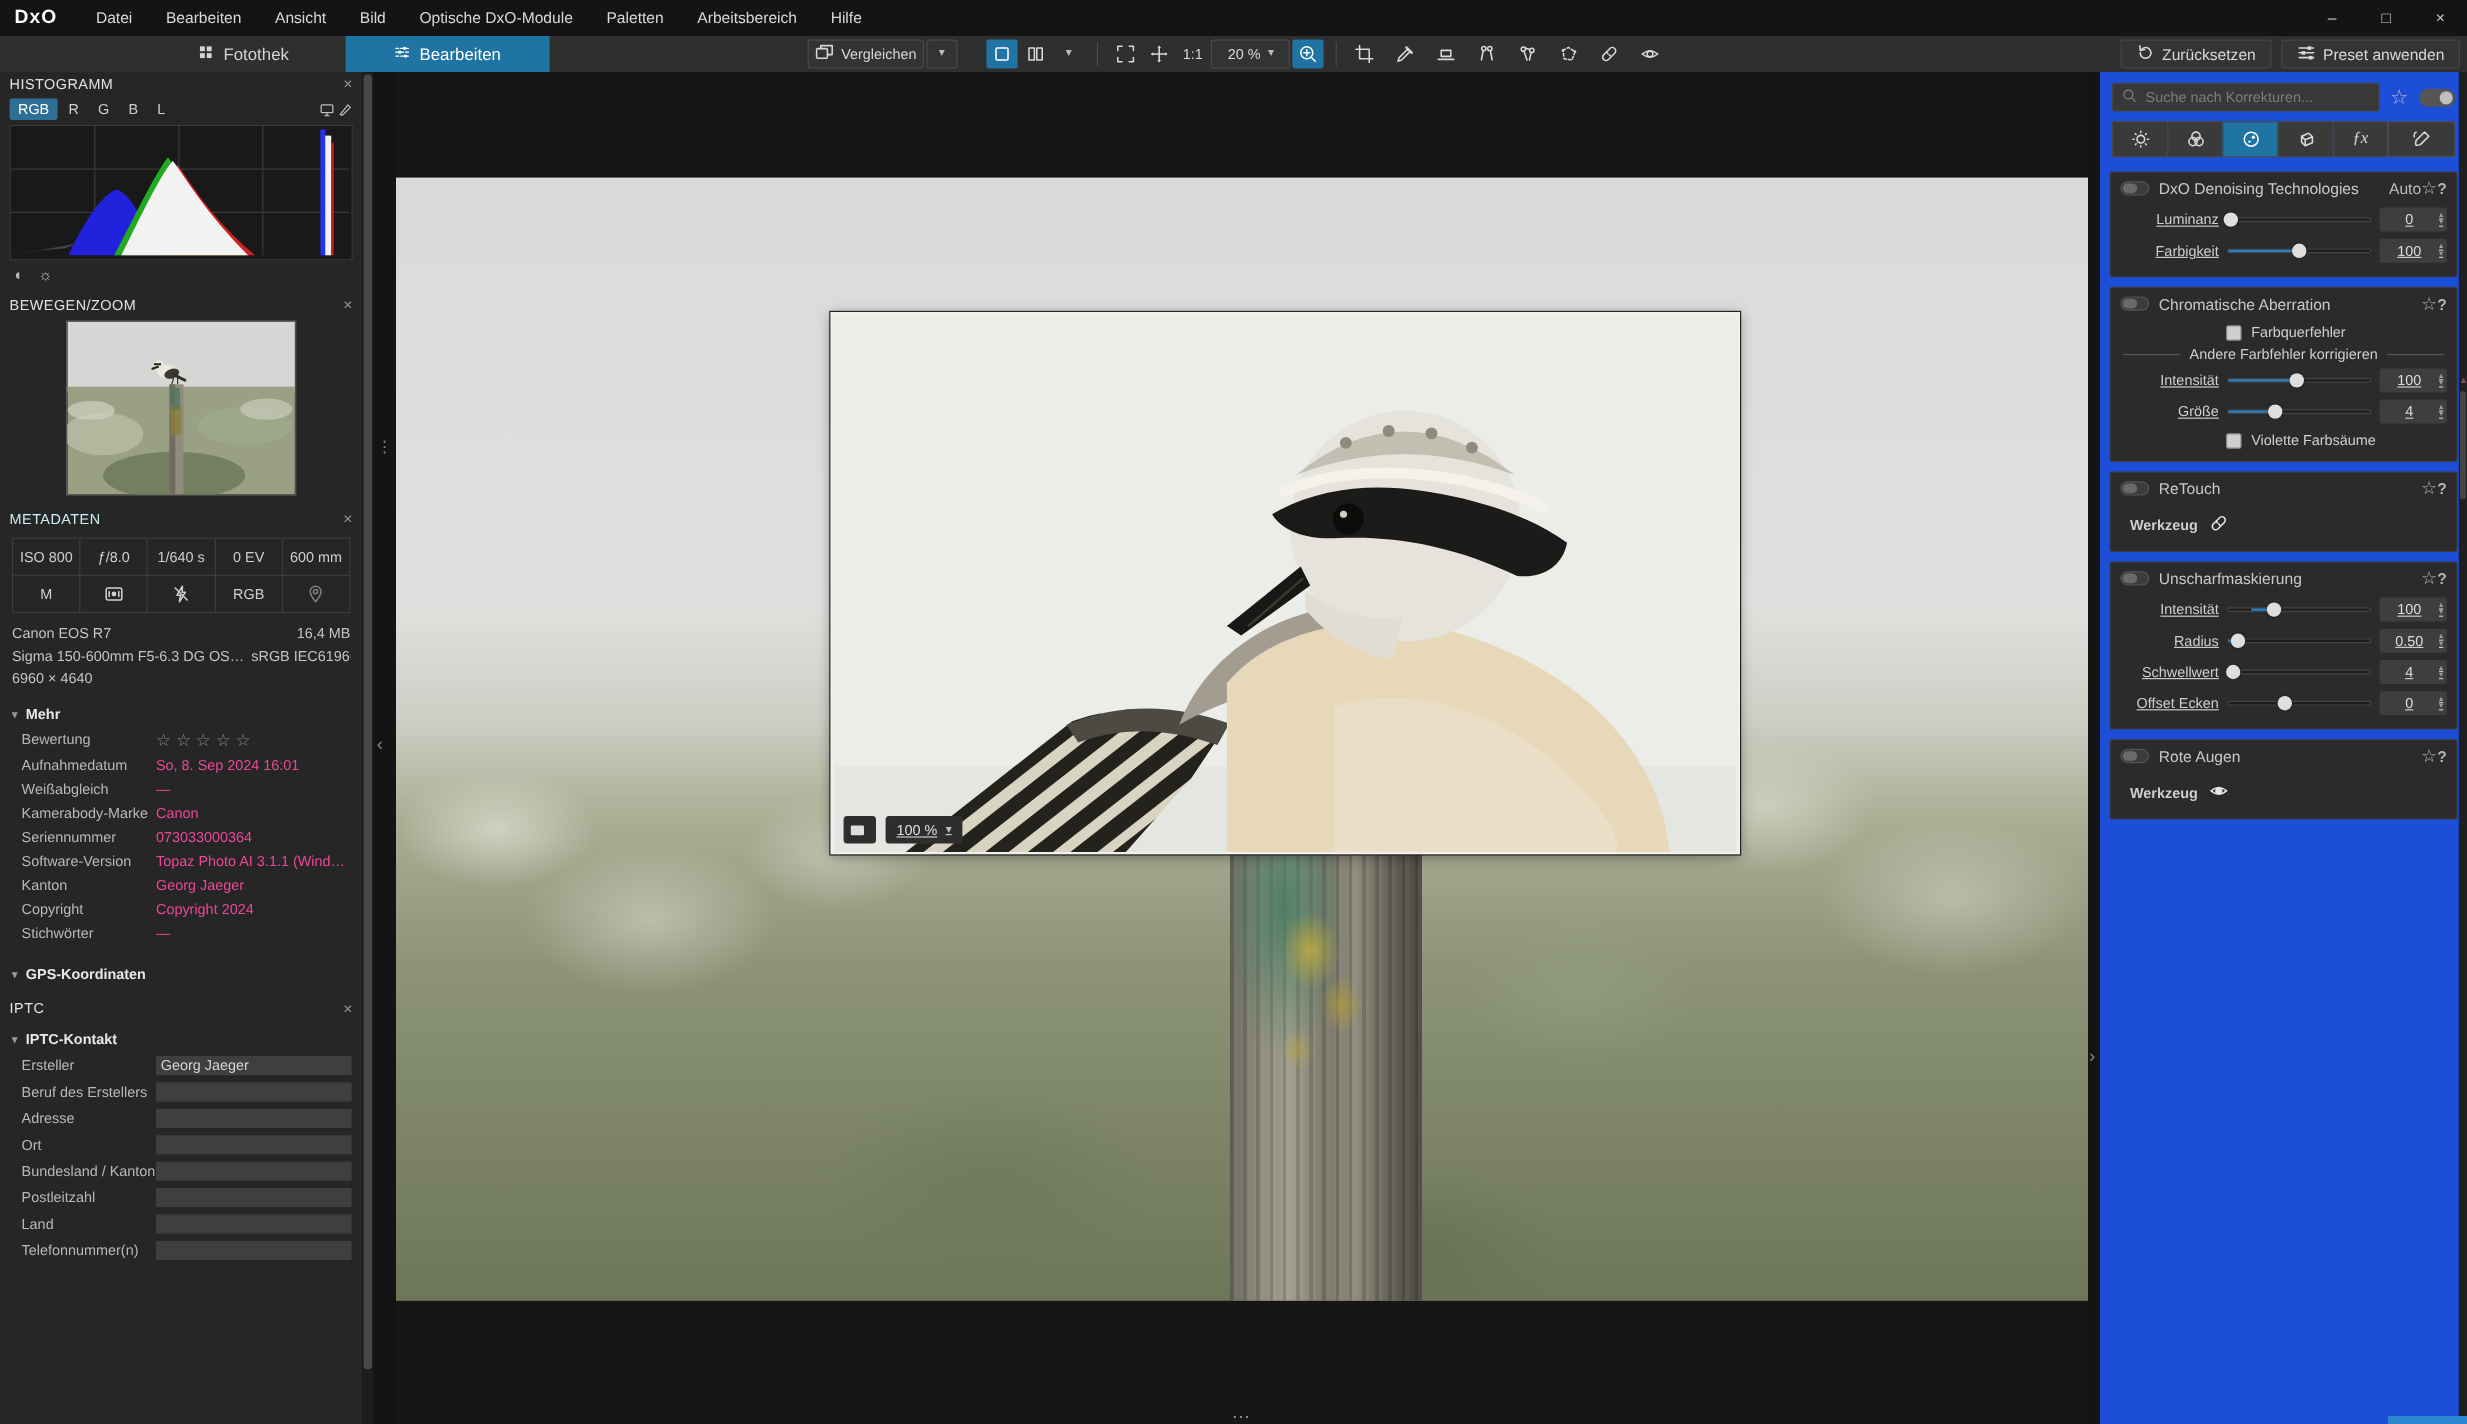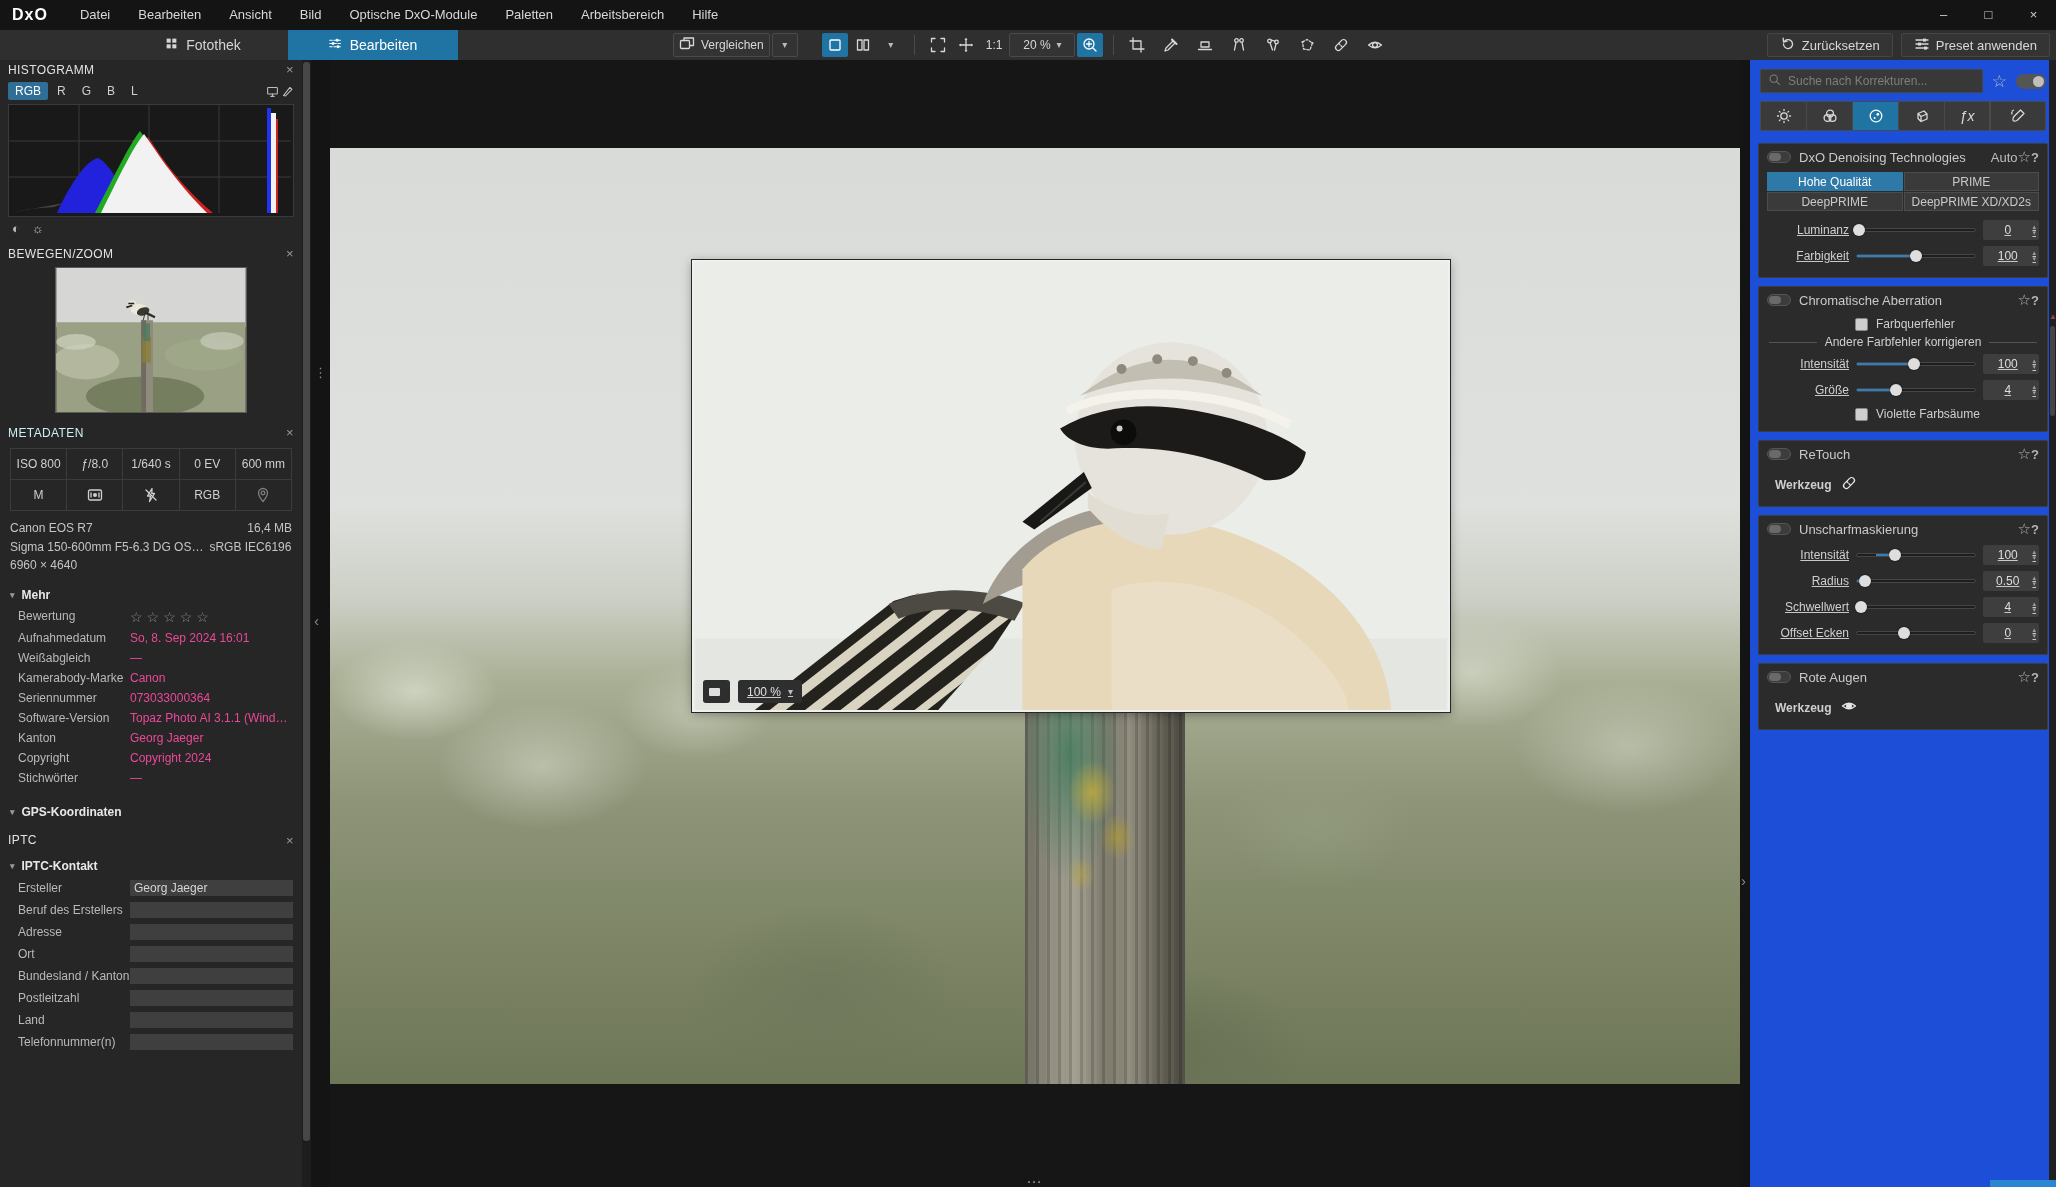--- a/index.html
+++ b/index.html
@@ -112,21 +112,21 @@
   .right { width:316px; flex:none; display:flex; background:#141414; }
   .right-edge { width:10px; position:relative; }
   .right-content { width:306px; background:#1d4ed8; position:relative; overflow:hidden; padding-top:8px; }
   .search-row { display:flex; align-items:center; gap:9px; padding:0 10px; height:26px; }
   .search-box { flex:1; height:24px; background:#383838; border:1px solid #454545; border-radius:2px; display:flex; align-items:center; gap:7px; padding:0 7px; color:#7e7e7e; }
   .icon-btn { color:#bdbdbd; display:flex; align-items:center; justify-content:center; }
   .switch { width:30px; height:15px; border-radius:8px; background:#555; position:relative; }
   .switch .knob { position:absolute; right:2px; top:2px; width:11px; height:11px; border-radius:50%; background:#bfbfbf; }
   .cat-row { display:flex; align-items:center; padding:7px 10px 4px; }
   .cat-btn { width:46px; height:30px; background:#3a3a3a; border:1px solid #4a4a4a; border-right:none; display:flex; align-items:center; justify-content:center; color:#d9d9d9; }
-  .cat-btn:nth-child(5) { border-right:1px solid #4a4a4a; }
+  .cat-btn:nth-child(5) { border-right:1px solid #4a4a4a;font-family:Liberation Serif, serif; }
   .cat-btn.active { background:#1f74a4; color:#fff; }
   .cat-btn.local { margin-left:auto; width:56px; border:1px solid #4a4a4a; border-radius:2px; }
   .fx-label { font-style:italic; font-size:14px; }
 
   .panel { margin:8px 8px 0; background:#2b2b2b; border:1px solid #3c3c3c; border-radius:2px; padding-bottom:8px; }
   .panel-head { height:26px; display:flex; align-items:center; gap:8px; padding:0 8px; color:#c9c9c9; font-size:13px; }
   .panel-head .title { white-space:nowrap; overflow:hidden; }
   .panel-head .right-ic { margin-left:auto; display:flex; align-items:center; color:#b5b5b5; }
   .mini-toggle { width:24px; height:12px; background:#3c3c3c; border:1px solid #555; border-radius:6px; position:relative; flex:none; }
   .mini-toggle .knob { position:absolute; left:1px; top:1px; width:12px; height:8px; border-radius:4px; background:#6a6a6a; }
@@ -728,42 +728,20 @@
             <span class="mini-toggle">
                 <span class="knob"></span>
               </span>
             <span class="title">DxO Denoising Technologies</span>
             <span class="right-ic">
               <span class="auto-lbl">Auto</span>
               <span style="font-size:15px">☆</span>
               <span class="q">?</span>
             </span>
           </div>
-          <div class="modes">
-
-              <div class="mode-btn active">
-
-                <span>Hohe Qualität</span>
-              </div>
-
-              <div class="mode-btn">
-
-                <span>PRIME</span>
-              </div>
-
-              <div class="mode-btn">
-
-                <span>DeepPRIME</span>
-              </div>
-
-              <div class="mode-btn">
-
-                <span>DeepPRIME XD/XD2s</span>
-              </div>
-            </div>
           <div>
 
               <div class="slider-row">
                 <span class="s-lbl">Luminanz</span>
                 <span class="s-track">
                   <span class="s-fill" style="left: 0%; width: 0%;"></span>
                   <span class="s-knob" style="left: calc(2% - 6px);"></span>
                 </span>
                 <span class="valbox">
                   <span class="val">0</span>

